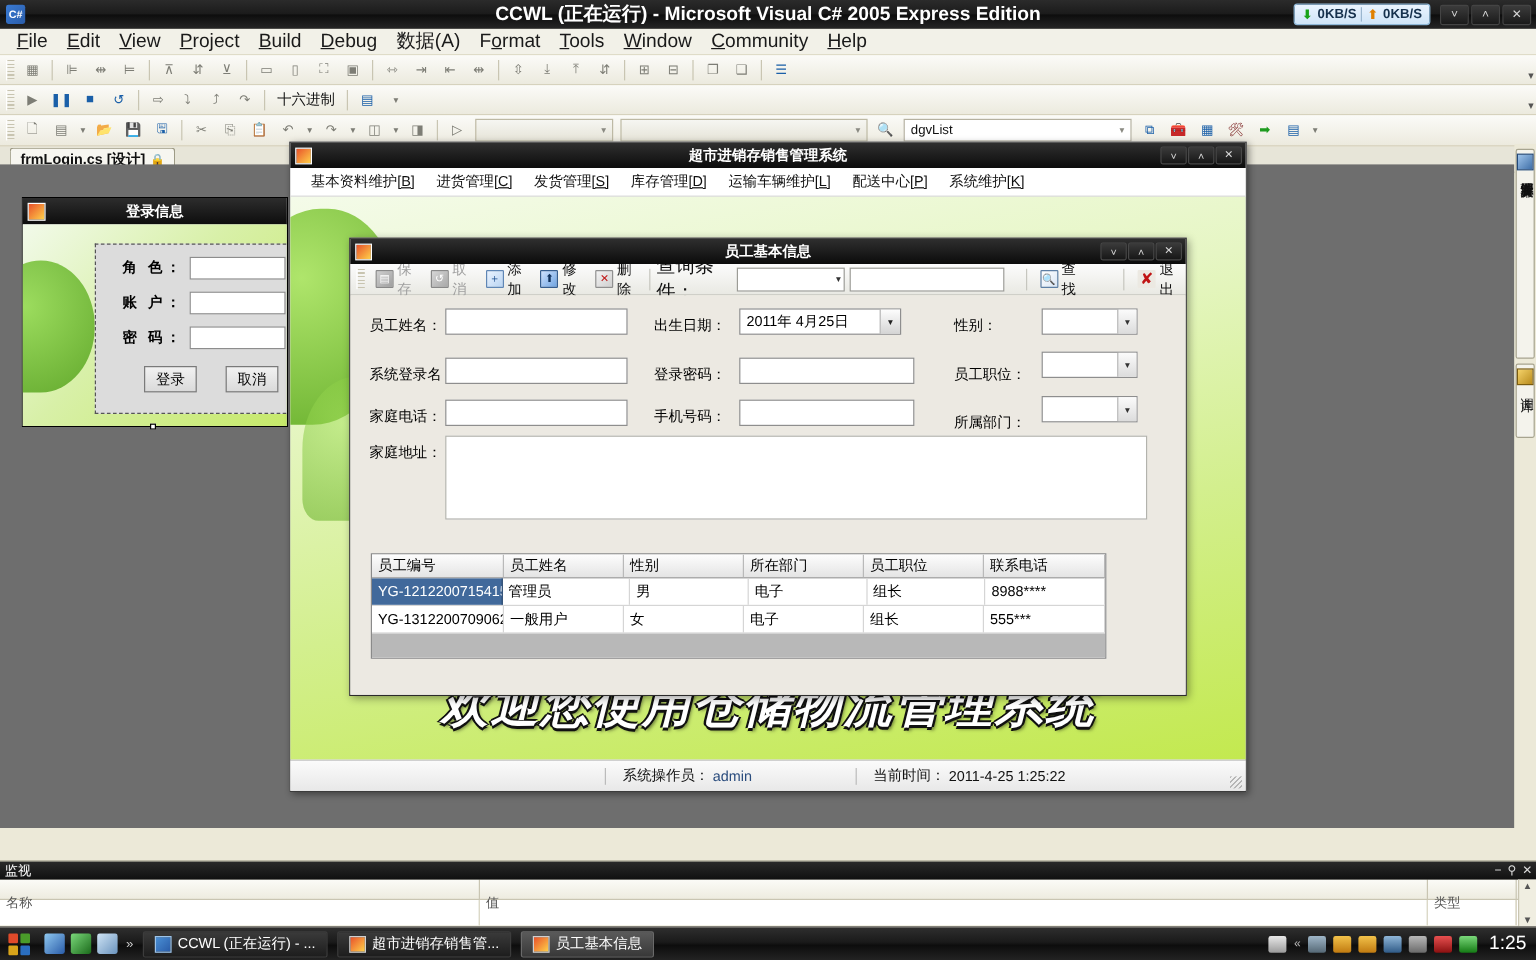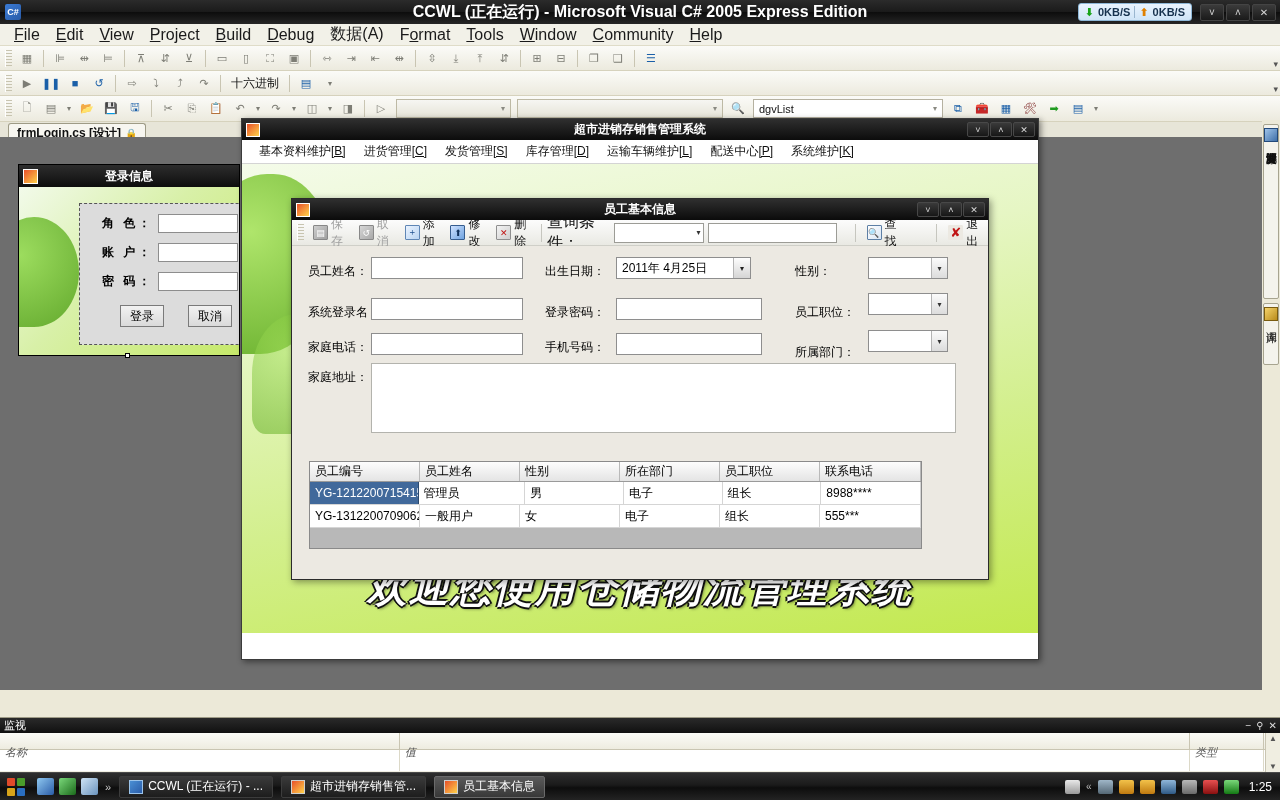--- a/index.html
+++ b/index.html
@@ -124,21 +124,21 @@
   .vdock-txt{ writing-mode:vertical-rl; font-size:11px;color:#111;letter-spacing:0; }
 
   
   .watch-panel { position:absolute;left:0;right:0;bottom:28px;height:55px;background:#f1efe2;
     border-top:1px solid #9e9b86; }
   .watch-head { height:15px;background:linear-gradient(to bottom,#2a2a2a,#101010);
     color:#fff;font-size:11px;display:flex;align-items:center;padding-left:4px;position:relative; }
   .watch-head .btns{ position:absolute;right:3px;display:flex;gap:5px;font-size:10px;color:#ddd; }
   .watch-cols { height:17px;background:linear-gradient(to bottom,#fbfbf7,#eeece0);
     display:flex;border-bottom:1px solid #c9c5b2;font-size:11px;color:#555; }
-  .wcol { border-right:1px solid #c9c5b2;padding:19px 5px;display:flex;align-items:center;font-style:italic; }
+  .wcol { border-right:1px solid #c9c5b2;padding:19px 5px;display:flex;align-items:center; }
   .watch-rows{ height:21px;background:#fff;display:flex; }
   .wcell{ border-right:1px solid #dcd9c8;height:100%; }
   .watch-scroll{ position:absolute;right:0;top:15px;bottom:0;width:15px;background:#f0eee1;
     border-left:1px solid #c9c5b2;display:flex;flex-direction:column;justify-content:space-between;align-items:center;
     font-size:8px;color:#555;padding:1px 0; }
 
   .vs-status { position:absolute;left:0;right:0;bottom:0;height:28px;
     background:#f1efe2;border-top:1px solid #c9c5b2;display:flex;align-items:center;
     padding-left:8px;font-size:12px;color:#111; }
 
@@ -240,21 +240,21 @@
   .task-btn{ height:22px;margin-left:8px;display:flex;align-items:center;gap:5px;padding:0 9px;
     border:1px solid #3c3c3c;border-radius:2px;color:#fff;font-size:12px;max-width:185px;
     background:linear-gradient(to bottom,#3a3a3a,#1d1d1d); }
   .task-btn.active{ background:linear-gradient(to bottom,#5a5a5a,#383838);border-color:#6a6a6a; }
   .task-ic{ width:14px;height:14px;flex:none;border:1px solid #cfcfcf;
     background:linear-gradient(135deg,#e8502a,#ffd24a); }
   .task-ic.vs{ background:linear-gradient(135deg,#4a8fd4,#2a5ca8);border-color:#9cc4ea; }
   .task-label{ overflow:hidden;white-space:nowrap;text-overflow:ellipsis; }
   .tray{ margin-left:auto;display:flex;align-items:center;gap:6px;padding-right:8px; }
   .tray-ic{ width:15px;height:14px;border-radius:2px;flex:none; }
-  .tray-clock{ color:#fff;font-size:12px;padding-left:4px; }
+  .tray-clock{ color:#fff;font-size:16px;padding-left:4px; }
 </style>
 </head>
 <body>
 
 <div id="vs-window">
 
   <div class="vs-titlebar">
     <div class="vs-app-icon">C#</div>
     <div class="vs-title-text">CCWL (正在运行) - Microsoft Visual C# 2005 Express Edition</div>
     <div class="net-meter">
@@ -480,20 +480,35 @@
     <span class="mdi-menu-item"><span>发货管理</span><u>[S]</u></span>
     <span class="mdi-menu-item"><span>库存管理</span><u>[D]</u></span>
     <span class="mdi-menu-item"><span>运输车辆维护</span><u>[L]</u></span>
     <span class="mdi-menu-item"><span>配送中心</span><u>[P]</u></span>
     <span class="mdi-menu-item"><span>系统维护</span><u>[K]</u></span>
   </div>
   <div class="mdi-client">
     <div class="mdi-leaf" style="left:-40px;top:10px;width:130px;height:180px;"></div>
     <div class="mdi-leaf" style="left:10px;top:150px;width:90px;height:120px;opacity:.55"></div>
     <div class="welcome">欢迎您使用仓储物流管理系统</div>
+  </div>
+  <div class="mdi-status">
+    <span style="width:258px"></span>
+    <span class="ms-sep"></span>
+    <span class="ms-seg">
+      <span>系统操作员：</span>
+      <span class="ms-blue">admin</span>
+    </span>
+    <span style="width:72px"></span>
+    <span class="ms-sep"></span>
+    <span class="ms-seg">
+      <span>当前时间：</span>
+      <span>2011-4-25 1:25:22</span>
+    </span>
+    <span class="grip-dots"></span>
   </div>
 </div>
 
 <div id="child-form">
   <div class="cf-tb">
     <span class="ic"></span>
     <span class="t">员工基本信息</span>
     <span class="mdi-sys">
       <span class="mdi-sysb">˅</span>
       <span class="mdi-sysb">˄</span>

